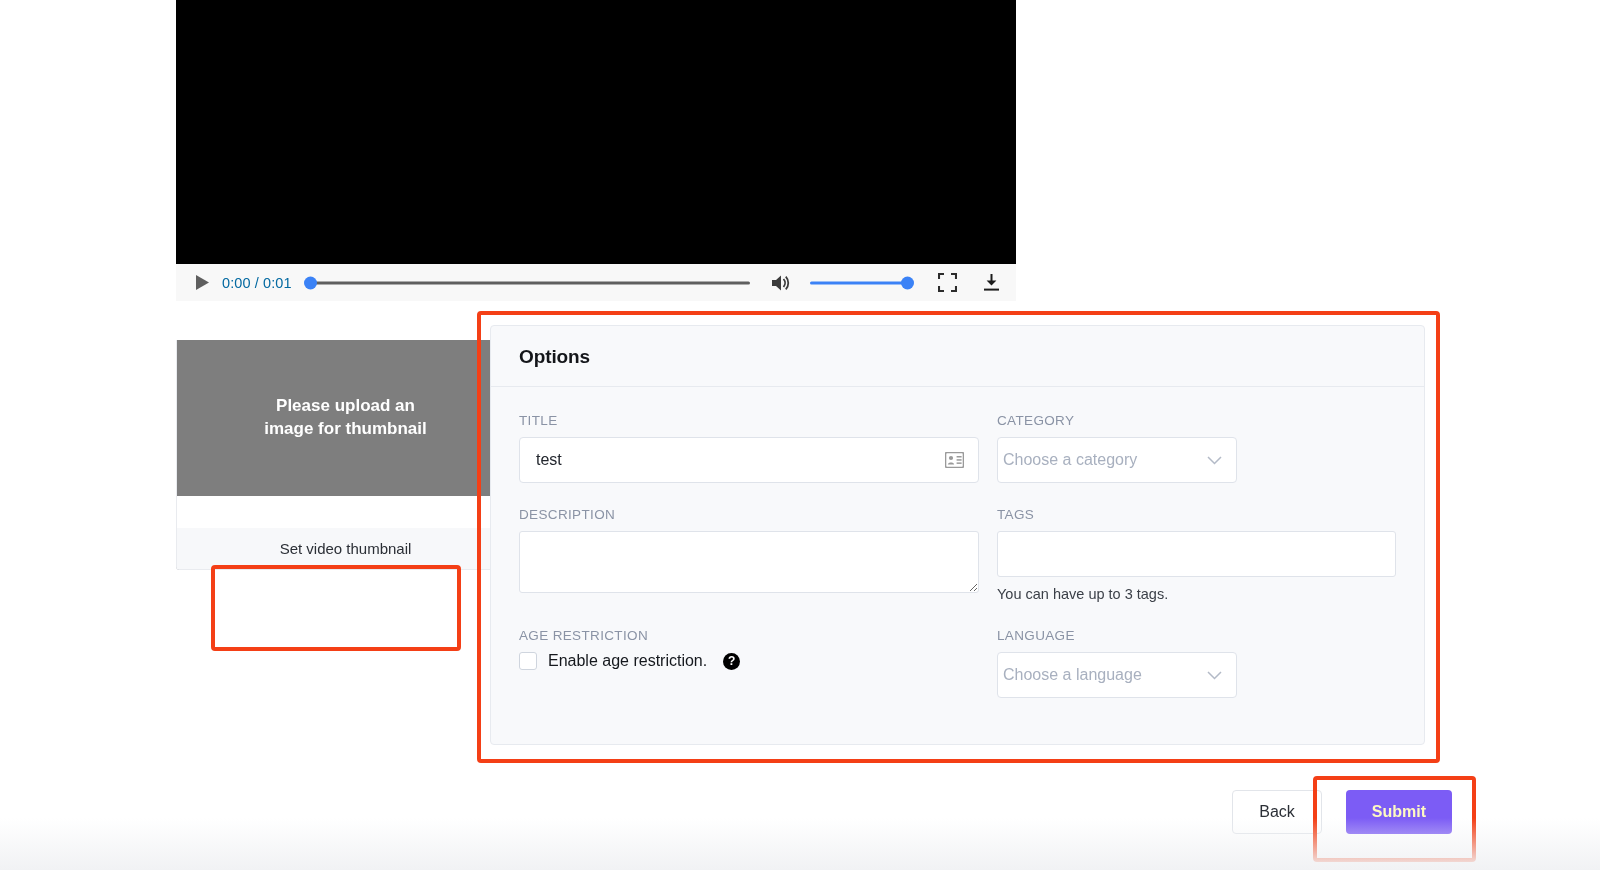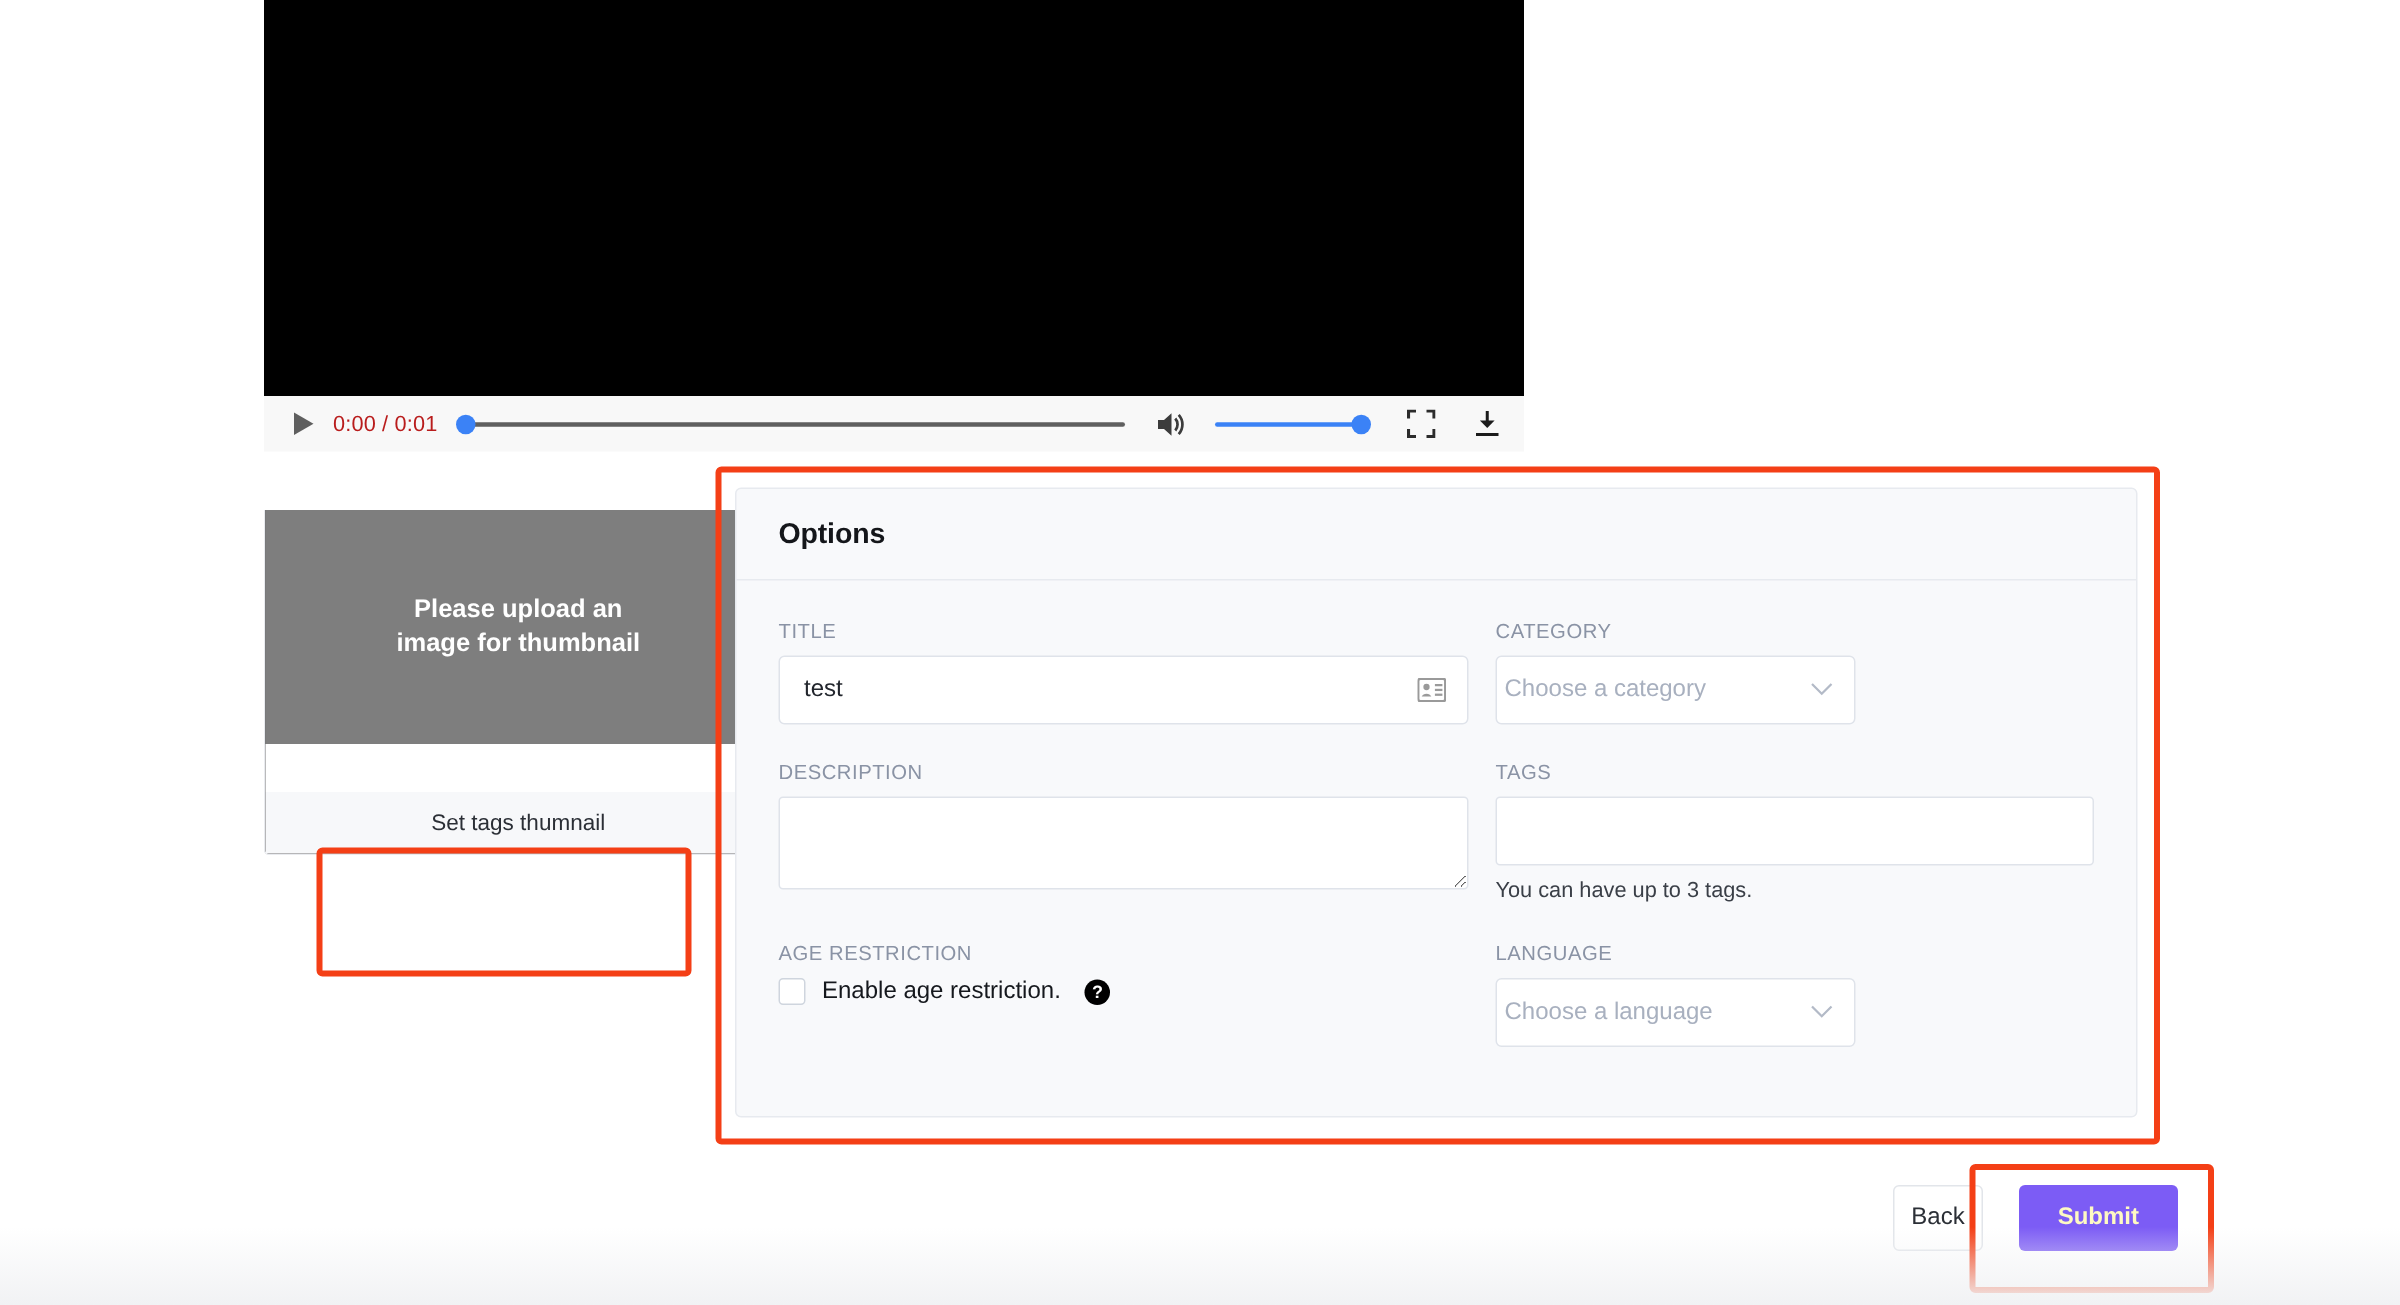--- a/index.html
+++ b/index.html
@@ -38,21 +38,21 @@
     gap: 0;
   }
   .vc-play {
     width: 28px; height: 28px;
     display: flex; align-items: center; justify-content: center;
     cursor: pointer;
     flex: 0 0 auto;
   }
   .vc-play svg { display: block; }
   .vc-time {
-    font-size: 14.5px; color: #b91c1c;
+    font-size: 14.5px; color: #0369a1;
     margin-left: 6px; margin-right: 14px;
     white-space: nowrap;
     letter-spacing: 0.1px;
     flex: 0 0 auto;
     font-family: "Liberation Sans", sans-serif;
   }
   .vc-progress {
     position: relative; height: 16px; flex: 1 1 auto;
     display: flex; align-items: center;
     margin-right: 18px;
@@ -268,21 +268,21 @@
   .footer-actions {
     position: absolute; right: 148px; top: 790px;
     display: flex; align-items: center; gap: 24px;
   }
   .btn-back {
     background: #ffffff;
     border: 1px solid #e2e5ea;
     border-radius: 4px;
     font-size: 16px;
     color: #2b2f36;
-    padding: 12px 11px;
+    padding: 12px 26px;
     cursor: pointer;
     font-family: "Liberation Sans", sans-serif;
   }
   .btn-submit {
     background: #7c5cf5;
     border: none;
     border-radius: 4px;
     font-size: 16px; font-weight: bold;
     color: #fef9c3;
     padding: 13px 26px;
@@ -351,21 +351,21 @@
       </div>
 
     </div>
   </div>
 
   <div class="thumb-card">
     <div class="thumb-placeholder">
       <span>Please upload an image for thumbnail</span>
     </div>
     <div class="thumb-gap"></div>
-    <div class="thumb-caption">Set tags thumnail</div>
+    <div class="thumb-caption">Set video thumbnail</div>
   </div>
 
   <div class="options-panel">
 
     <div class="options-header">
       <h2>Options</h2>
     </div>
 
     <div class="options-body">
 

